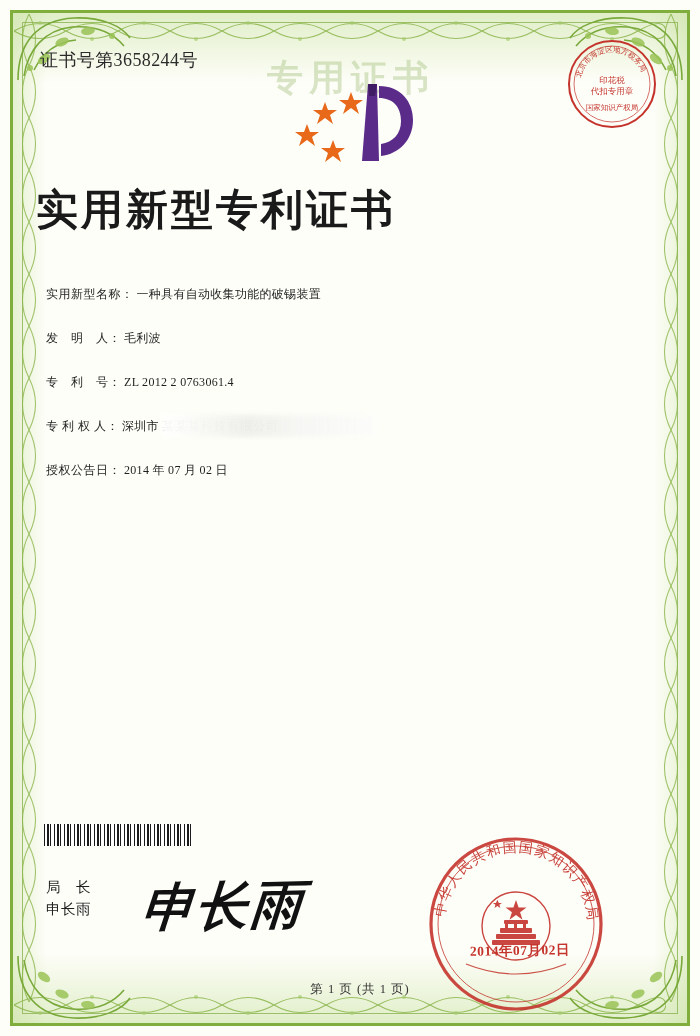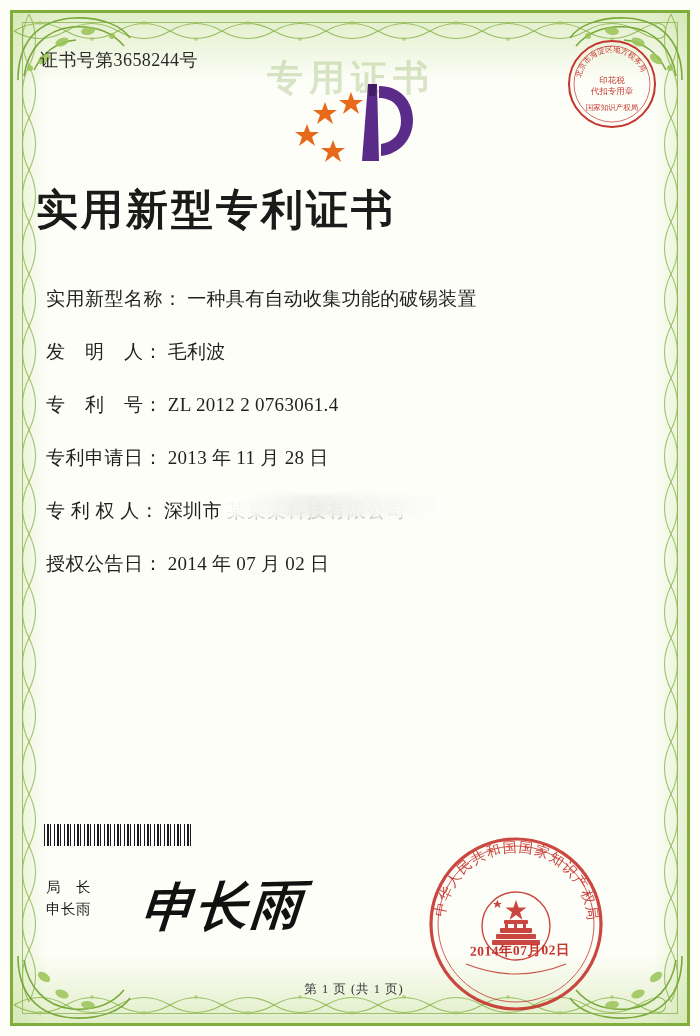--- a/index.html
+++ b/index.html
@@ -109,21 +109,21 @@
     width: 92px; height: 92px;
   }
   
   .fields {
     position: absolute;
     left: 10px; top: 252px;
     width: 610px;
   }
   .field {
     position: relative;
-    font-size: 19px;
+    font-size: 12px;
     color: #1f1f1f;
     margin-bottom: 27px;
     white-space: nowrap;
   }
   .field .lbl { letter-spacing: 0.5px; }
   .field .val { letter-spacing: 0.3px; }
   .field.holder .val-redacted {
     position: relative;
     display: inline-block;
   }
@@ -205,21 +205,21 @@
     width: 160px;
     text-align: center;
     font-size: 13.5px;
     color: #c4342c;
     letter-spacing: 0.5px;
     transform: rotate(-1deg);
     font-weight: bold;
   }
   .footer {
     position: absolute;
-    left: 4px; bottom: 4px;
+    left: 10px; bottom: 4px;
     width: 628px;
     text-align: center;
     font-size: 12.5px;
     color: #333;
     letter-spacing: 1px;
   }
 </style>
 </head>
 <body>
 
@@ -399,24 +399,20 @@
       <div class="field">
         <span class="lbl">发　明　人：</span>
         <span class="val">毛利波</span>
       </div>
 
       <div class="field">
         <span class="lbl">专　利　号：</span>
         <span class="val">ZL 2012 2 0763061.4</span>
       </div>
 
-      <div class="field">
-        <span class="lbl">专利申请日：</span>
-        <span class="val">2013 年 11 月 28 日</span>
-      </div>
 
       <div class="field holder">
         <span class="lbl">专 利 权 人：</span>
         <span class="val">深圳市</span>
         <span class="val-redacted">
           <span class="holder-ghost">某某某科技有限公司</span>
           <span class="redact-blur"></span>
         </span>
       </div>
 

